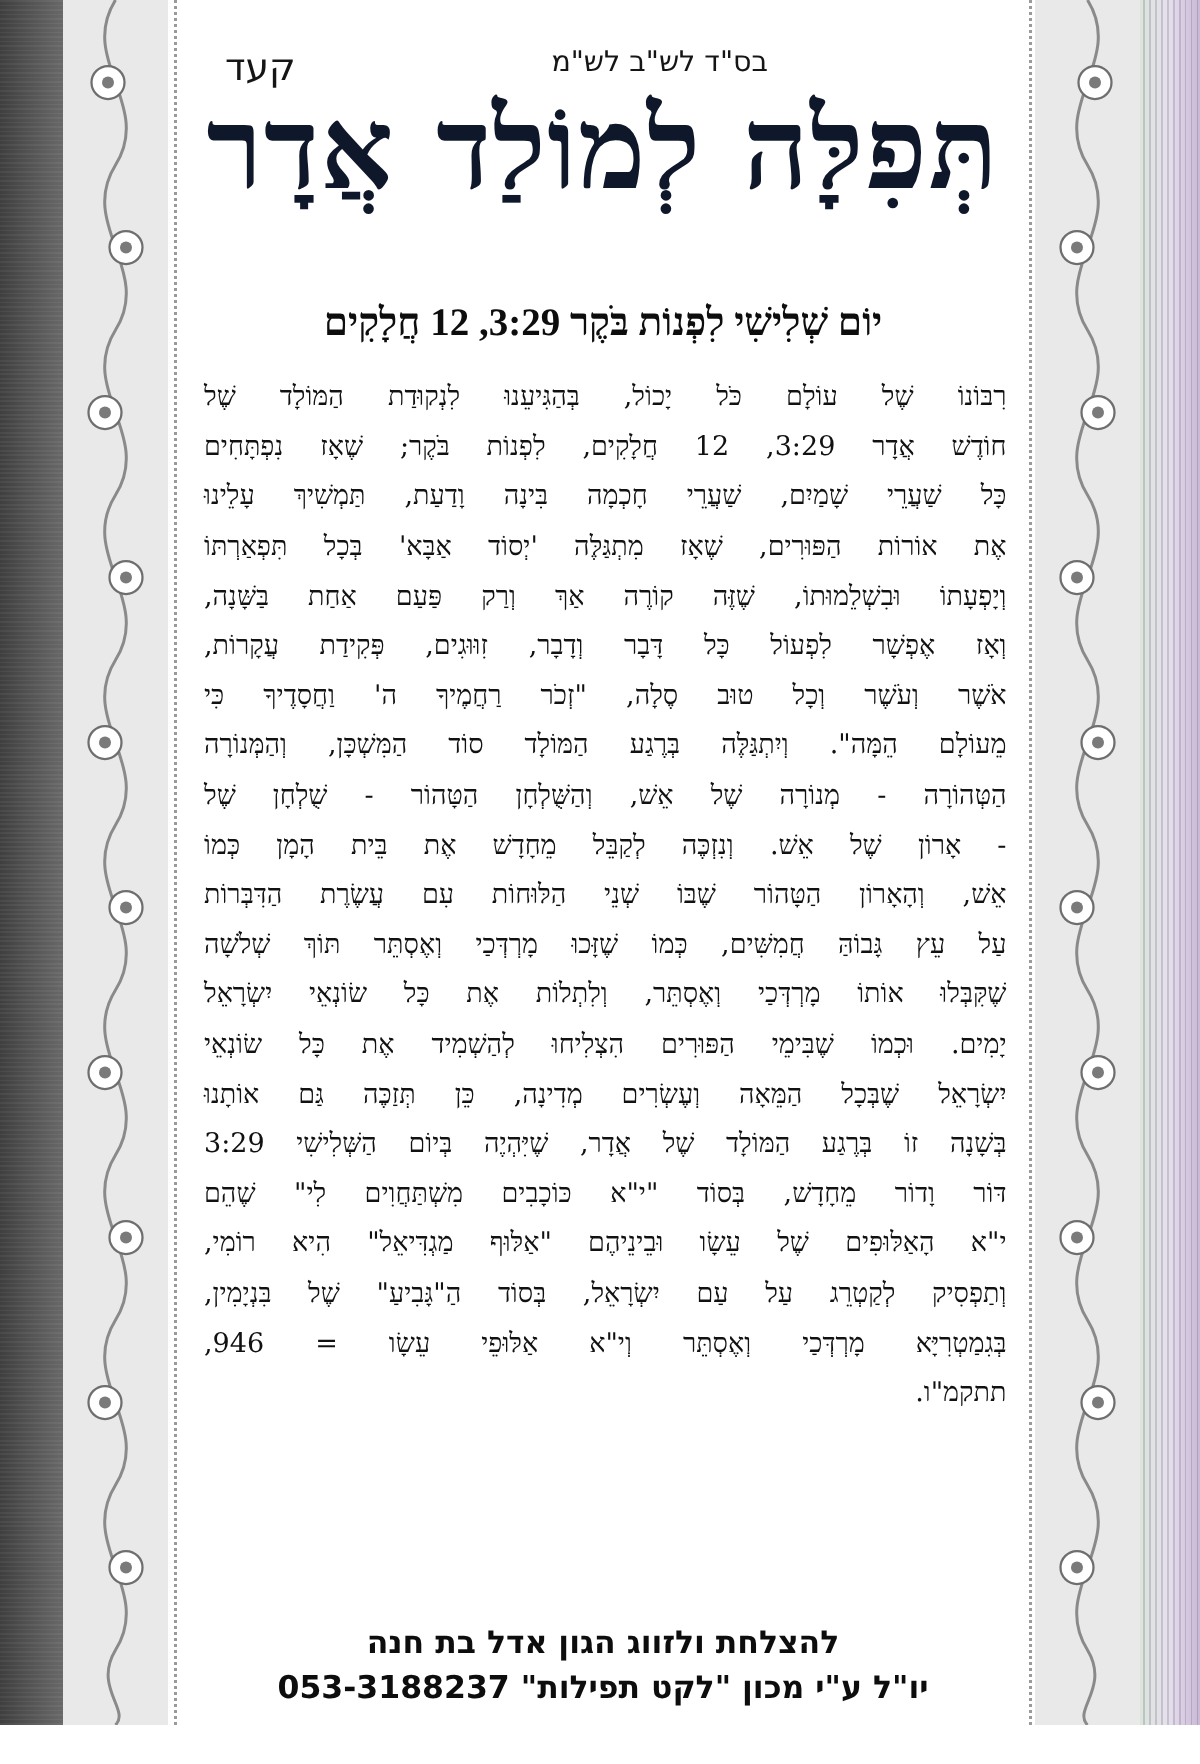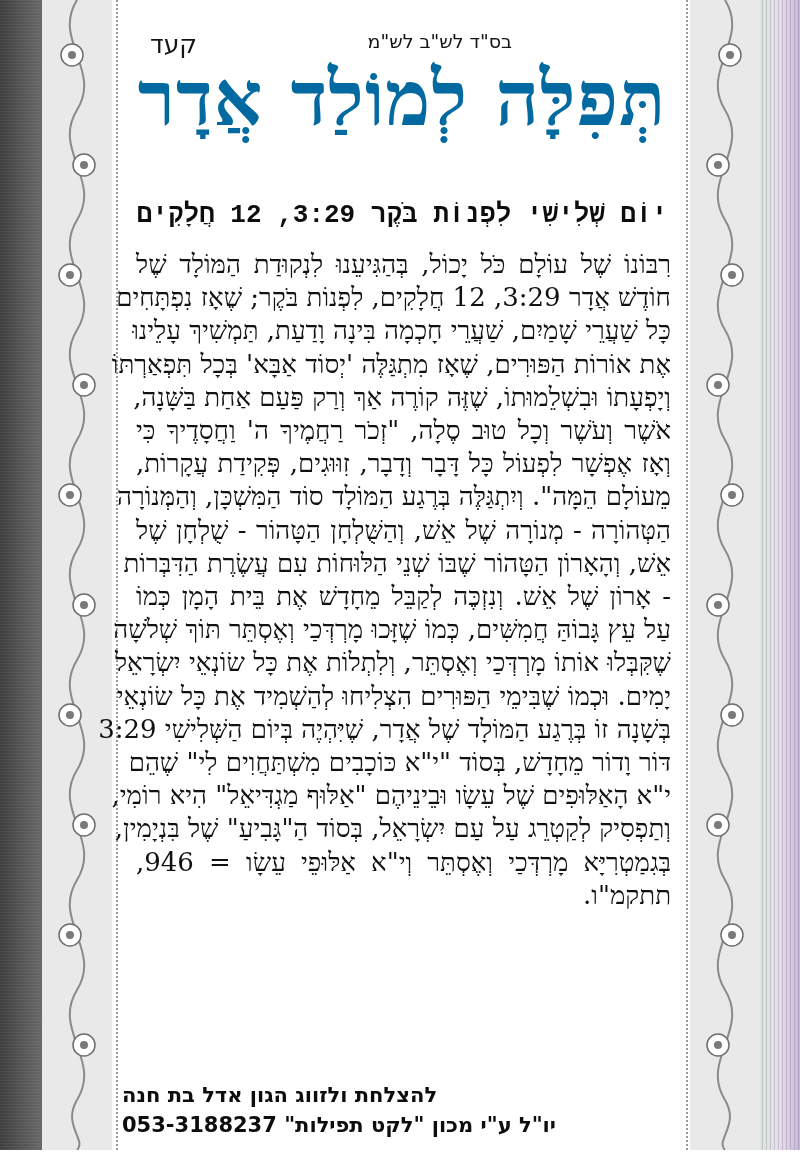--- a/index.html
+++ b/index.html
@@ -16,28 +16,28 @@
   .border-orn.right { left:690px; }
   .border-orn svg { display:block; }
   .rule { position:absolute; top:0; height:1150px; width:0; border-left:2px dotted #9a9a9a; }
   .rule.left { left:116px; }
   .rule.right { left:686px; }
   .page { position:absolute; left:122px; top:0; width:560px; height:1150px; background:#ffffff; }
   .top-row { position:absolute; top:30px; left:0; width:100%; height:30px; direction:rtl; }
   .bsd { position:absolute; right:170px; top:0; font-size:19px; color:#151515; font-family:"DejaVu Sans", sans-serif; }
   .page-num { position:absolute; left:28px; top:0; font-size:25px; color:#151515; font-family:"DejaVu Sans", sans-serif; }
   .title { position:absolute; top:55px; left:0; width:100%; text-align:center; direction:rtl;
-    font-size:76px; font-weight:bold; color:#0369a1; letter-spacing:1px; font-family:"DejaVu Serif", serif; line-height:1.15; }
+    font-size:76px; font-weight:bold; color:#0f172a; letter-spacing:1px; font-family:"DejaVu Serif", serif; line-height:1.15; }
   .subtitle { position:absolute; top:200px; left:0; width:100%; text-align:center; direction:rtl;
-    font-size:26px; font-weight:bold; color:#0d0d0d; font-family:Liberation Mono, monospace; }
+    font-size:26px; font-weight:bold; color:#0d0d0d; font-family:Liberation Serif, serif; }
   .body-text { position:absolute; top:248px; left:14px; width:535px; direction:rtl; text-align:justify; text-align-last:right;
-    font-size:26px; line-height:33.2px; color:#111; font-family:"DejaVu Serif", serif; }
+    font-size:18px; line-height:33.2px; color:#111; font-family:"DejaVu Serif", serif; }
   .body-text .line { display:block; white-space:nowrap; text-align:justify; text-align-last:justify; }
   .body-text .line.last { text-align-last:right; }
-  .dedication { position:absolute; top:1080px; left:0; width:100%; text-align:left; direction:rtl;
+  .dedication { position:absolute; top:1080px; left:0; width:100%; text-align:center; direction:rtl;
     font-size:21px; font-weight:bold; color:#0d0d0d; font-family:"DejaVu Sans", sans-serif; line-height:30px; }
 </style>
 </head>
 <body>
 
 <div class="band-left"></div>
 <div class="band-right"></div>
 
 <div class="border-orn left">
   <svg width="70" height="1150" viewBox="0 0 70 1150">
@@ -116,29 +116,30 @@
 
   <div class="title">תְּפִלָּה לְמוֹלַד אֲדָר</div>
   <div class="subtitle">יוֹם שְׁלִישִׁי לִפְנוֹת בֹּקֶר 3:29, 12 חֲלָקִים</div>
 
   <div class="body-text">
     <span class="line">רִבּוֹנוֹ שֶׁל עוֹלָם כֹּל יָכוֹל, בְּהַגִּיעֵנוּ לִנְקוּדַת הַמּוֹלָד שֶׁל</span>
     <span class="line">חוֹדֶשׁ אֲדָר 3:29, 12 חֲלָקִים, לִפְנוֹת בֹּקֶר; שֶׁאָז נִפְתָּחִים</span>
     <span class="line">כָּל שַׁעֲרֵי שָׁמַיִם, שַׁעֲרֵי חָכְמָה בִּינָה וָדַעַת, תַּמְשִׁיךְ עָלֵינוּ</span>
     <span class="line">אֶת אוֹרוֹת הַפּוּרִים, שֶׁאָז מִתְגַּלֶּה 'יְסוֹד אַבָּא' בְּכָל תִּפְאַרְתּוֹ</span>
     <span class="line">וְיָפְעָתוֹ וּבִשְׁלֵמוּתוֹ, שֶׁזֶּה קוֹרֶה אַךְ וְרַק פַּעַם אַחַת בַּשָּׁנָה,</span>
+    <span class="line">וְאָז אֶפְשָׁר לִפְעוֹל כָּל דָּבָר וְדָבָר, זִוּוּגִים, פְּקִידַת עֲקָרוֹת,</span>
     <span class="line">אֹשֶׁר וְעֹשֶׁר וְכָל טוּב סֶלָה, "זְכֹר רַחֲמֶיךָ ה' וַחֲסָדֶיךָ כִּי</span>
-    <span class="line">וְאָז אֶפְשָׁר לִפְעוֹל כָּל דָּבָר וְדָבָר, זִוּוּגִים, פְּקִידַת עֲקָרוֹת,</span>
     <span class="line">מֵעוֹלָם הֵמָּה". וְיִתְגַּלֶּה בְּרֶגַע הַמּוֹלָד סוֹד הַמִּשְׁכָּן, וְהַמְּנוֹרָה</span>
     <span class="line">הַטְּהוֹרָה - מְנוֹרָה שֶׁל אֵשׁ, וְהַשֻּׁלְחָן הַטָּהוֹר - שֻׁלְחָן שֶׁל</span>
+    <span class="line">- אָרוֹן שֶׁל אֵשׁ. וְנִזְכֶּה לְקַבֵּל מֵחָדָשׁ אֶת בֵּית הָמָן כְּמוֹ</span>
     <span class="line">אֵשׁ, וְהָאָרוֹן הַטָּהוֹר שֶׁבּוֹ שְׁנֵי הַלּוּחוֹת עִם עֲשֶׂרֶת הַדִּבְּרוֹת</span>
-    <span class="line">- אָרוֹן שֶׁל אֵשׁ. וְנִזְכֶּה לְקַבֵּל מֵחָדָשׁ אֶת בֵּית הָמָן כְּמוֹ</span>
     <span class="line">עַל עֵץ גָּבוֹהַּ חֲמִשִּׁים, כְּמוֹ שֶׁזָּכוּ מָרְדְּכַי וְאֶסְתֵּר תּוֹךְ שְׁלֹשָׁה</span>
     <span class="line">שֶׁקִּבְּלוּ אוֹתוֹ מָרְדְּכַי וְאֶסְתֵּר, וְלִתְלוֹת אֶת כָּל שׂוֹנְאֵי יִשְׂרָאֵל</span>
     <span class="line">יָמִים. וּכְמוֹ שֶׁבִּימֵי הַפּוּרִים הִצְלִיחוּ לְהַשְׁמִיד אֶת כָּל שׂוֹנְאֵי</span>
+    <span class="line">יִשְׂרָאֵל שֶׁבְּכָל הַמֵּאָה וְעֶשְׂרִים מְדִינָה, כֵּן תְּזַכֶּה גַּם אוֹתָנוּ</span>
     <span class="line">בְּשָׁנָה זוֹ בְּרֶגַע הַמּוֹלָד שֶׁל אֲדָר, שֶׁיִּהְיֶה בְּיוֹם הַשְּׁלִישִׁי 3:29</span>
     <span class="line">דּוֹר וָדוֹר מֵחָדָשׁ, בְּסוֹד "י"א כּוֹכָבִים מִשְׁתַּחֲוִים לִי" שֶׁהֵם</span>
     <span class="line">י"א הָאַלּוּפִים שֶׁל עֵשָׂו וּבֵינֵיהֶם "אַלּוּף מַגְדִּיאֵל" הִיא רוֹמִי,</span>
     <span class="line">וְתַפְסִיק לְקַטְרֵג עַל עַם יִשְׂרָאֵל, בְּסוֹד הַ"גָּבִיעַ" שֶׁל בִּנְיָמִין,</span>
     <span class="line">בְּגִמַטְרִיָּא מָרְדְּכַי וְאֶסְתֵּר וְי"א אַלּוּפֵי עֵשָׂו = 946,</span>
     <span class="line last">תתקמ"ו.</span>
   </div>
 
   <div class="dedication">
     <div>להצלחת ולזווג הגון אדל בת חנה</div>

